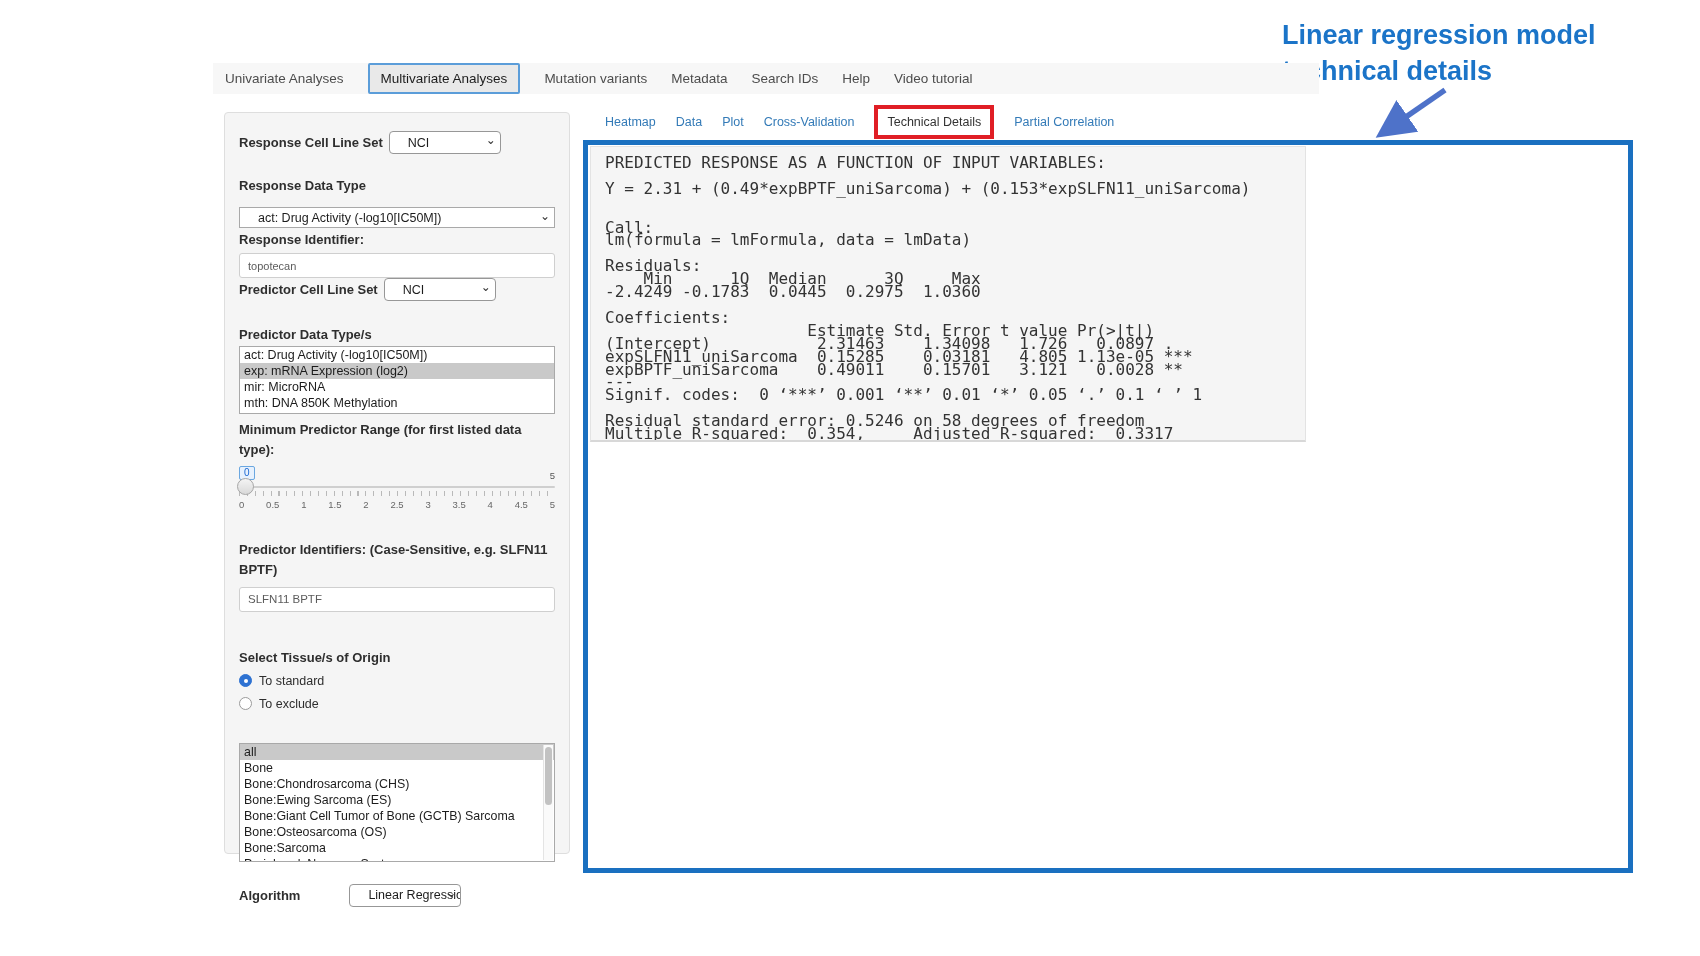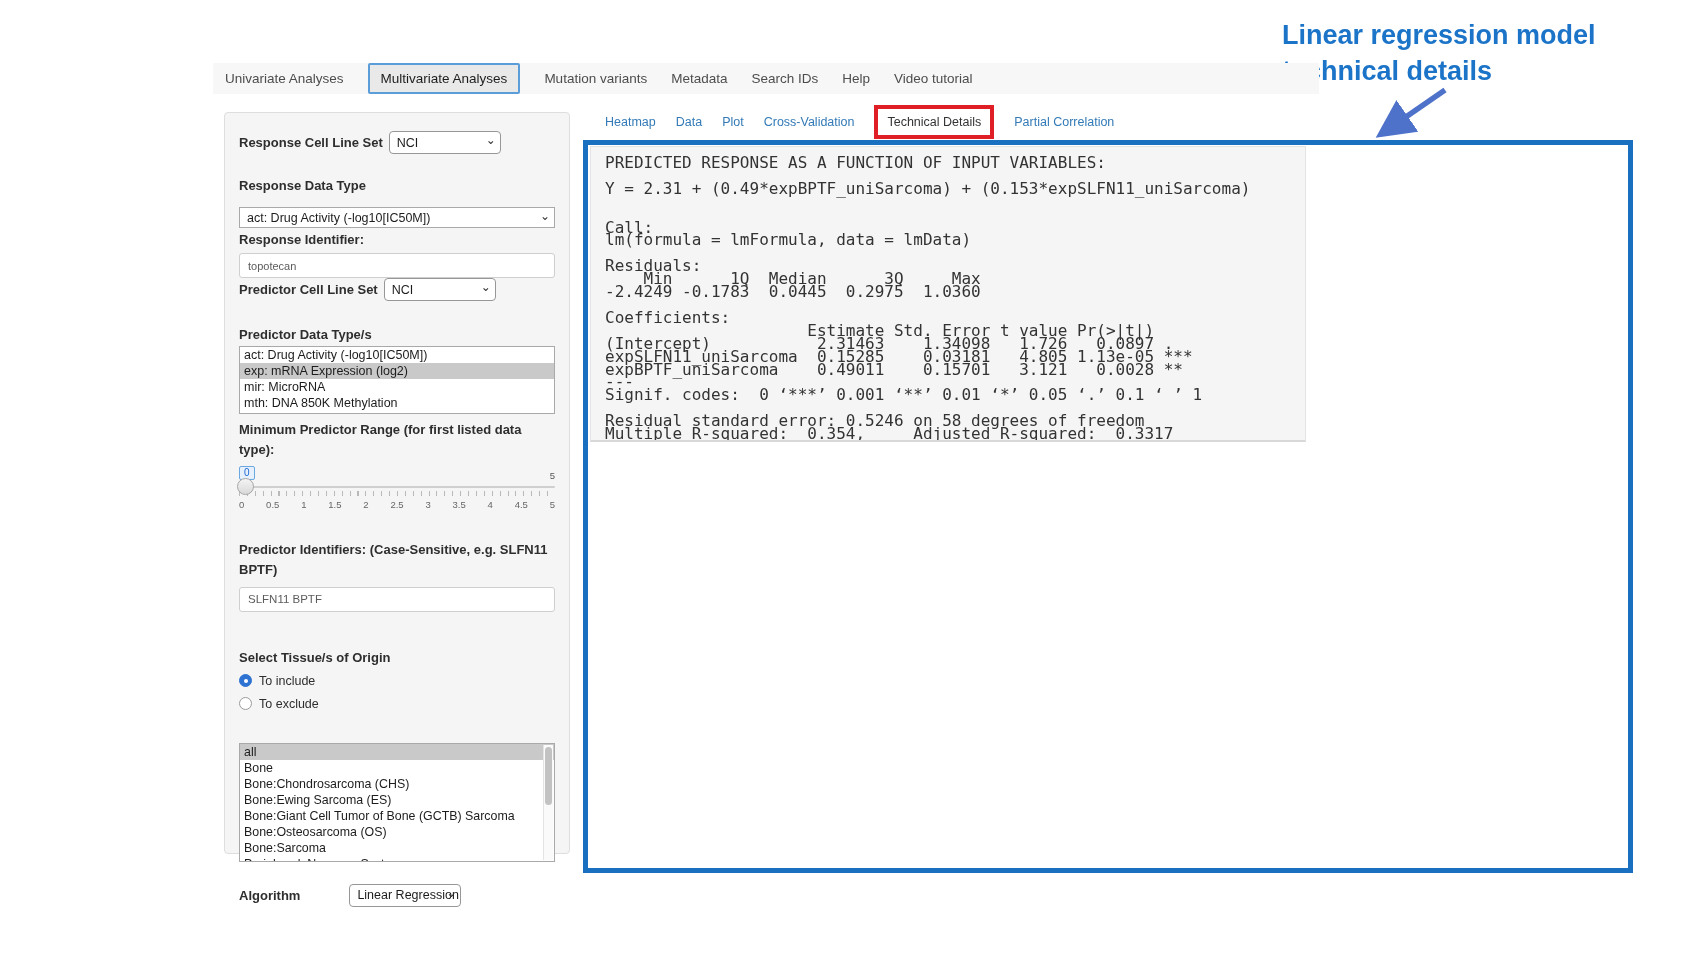--- a/index.html
+++ b/index.html
@@ -50,21 +50,21 @@
   .lbl { font-weight: 700; color: #2e2e2e; }
   .inline-row { display: flex; align-items: center; gap: 6px; }
   .selectbox {
     position: relative;
     background: #fff;
     border: 1px solid #979797;
     border-radius: 4px;
     height: 23px;
     display: flex;
     align-items: center;
-    padding: 0 18px 0 7px;
+    padding: 0 18px 0 18px;
     font-size: 12.5px;
     color: #1c1c1c;
     cursor: pointer;
     white-space: nowrap;
     overflow: hidden;
   }
   .selectbox .chev {
     position: absolute;
     right: 4px; top: 1px;
     font-size: 12px;
@@ -313,21 +313,21 @@
         <span>5</span>
       </div>
     </div>
 
     <div class="lbl" style="margin-top:14px; line-height:1.55;">Predictor Identifiers: (Case-Sensitive, e.g. SLFN11 BPTF)</div>
     <input class="textinput" style="margin-top: 6px; font-size: 11.5px;" type="text" value="SLFN11 BPTF">
 
     <div class="lbl" style="margin-top:38px;">Select Tissue/s of Origin</div>
     <div class="radio-row">
       <span class="radio-dot checked"></span>
-      <span>To include</span>
+      <span>To standard</span>
     </div>
     <div class="radio-row">
       <span class="radio-dot"></span>
       <span>To exclude</span>
     </div>
 
     <div class="listbox" style="height:119px; margin-top:32px; font-size:12.4px;">
       <div class="opt sel">all</div>
       <div class="opt">Bone</div>
       <div class="opt">Bone:Chondrosarcoma (CHS)</div>

